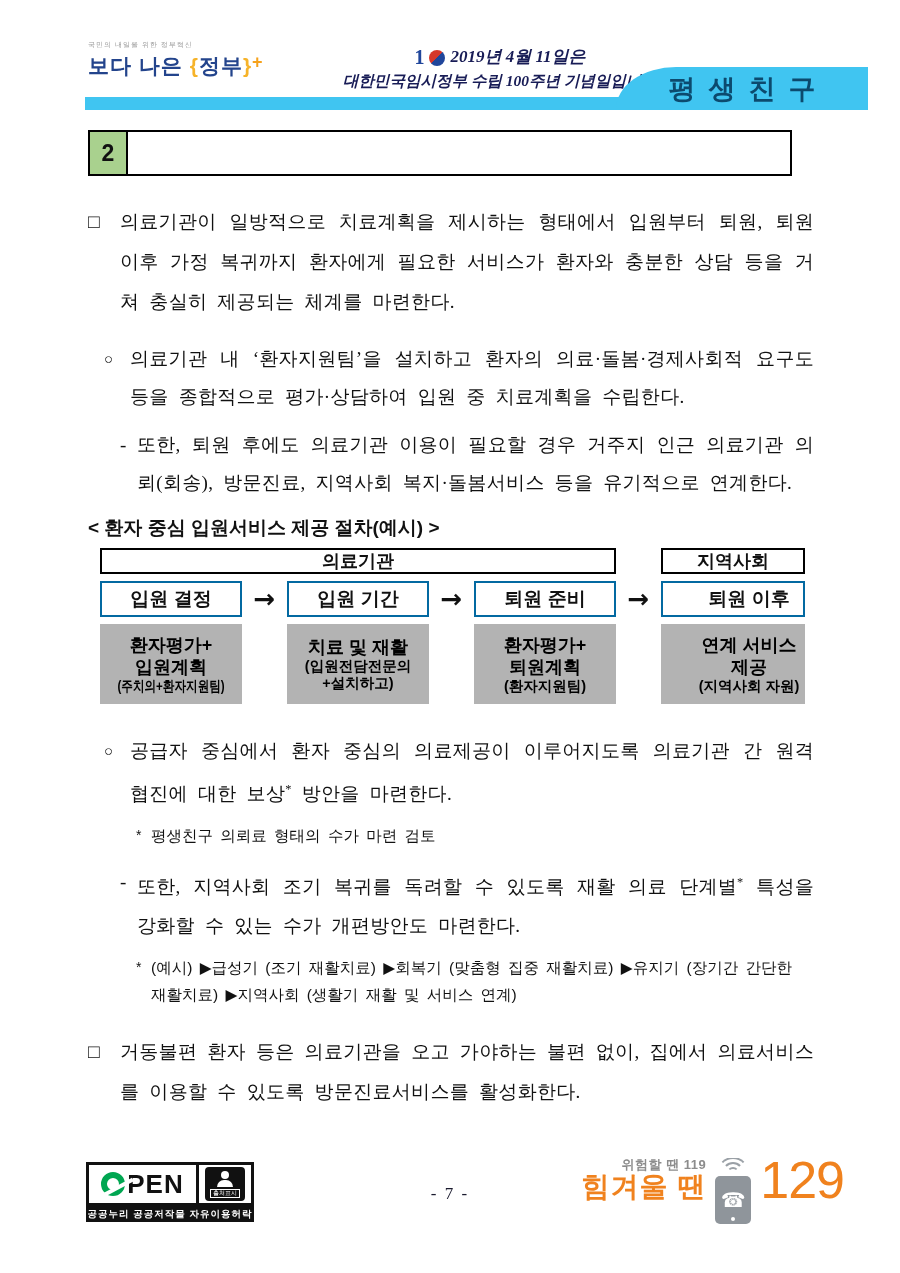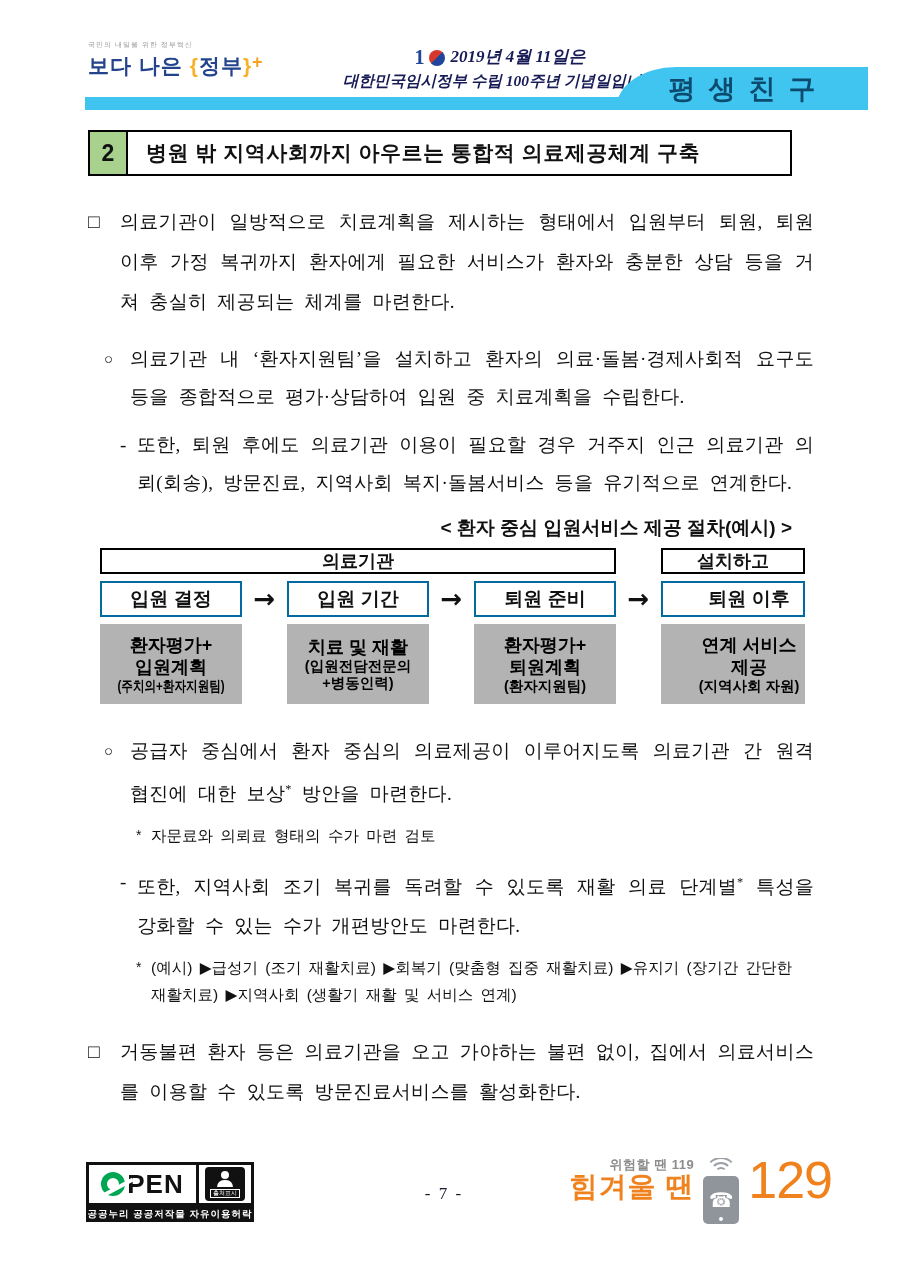--- a/index.html
+++ b/index.html
@@ -34,37 +34,37 @@
   .para .marker { flex:0 0 32px; }
   .para .ptext { flex:1; }
   .lvl2 { margin-left:16px; line-height:38px; }
   .lvl2 .marker { flex:0 0 26px; font-size:15px; }
   .lvl3 { margin-left:32px; line-height:38px; }
   .lvl3 .marker { flex:0 0 17px; }
   .fnote { margin-left:48px; font-family:"Liberation Sans","DejaVu Sans",sans-serif; font-size:15.5px; line-height:27px; word-spacing:3px; display:flex; }
   .fnote .marker { flex:0 0 15px; font-size:14px; }
   .sup { vertical-align:super; font-size:0.65em; }
   
-  .diagram-title { margin-top:12px; width:704px; text-align:right; font-family:"Liberation Sans","DejaVu Sans",sans-serif; font-size:19px; font-weight:800; height:28px; line-height:28px; }
+  .diagram-title { margin-top:12px; width:704px; text-align:left; font-family:"Liberation Sans","DejaVu Sans",sans-serif; font-size:19px; font-weight:800; height:28px; line-height:28px; }
   .diagram { margin-top:6px; margin-left:12px; display:grid; width:705px;
              grid-template-columns:142px 45px 142px 45px 142px 45px 144px;
              grid-template-rows:26px 36px 80px; row-gap:7px;
              font-family:"Liberation Sans","DejaVu Sans",sans-serif; }
   .gbox { border:2px solid #000; display:flex; align-items:center; justify-content:center; font-size:18px; font-weight:700; background:#fff; }
   .g-med { grid-column:1 / 6; grid-row:1; }
   .g-com { grid-column:7; grid-row:1; }
   .stage { border:2px solid #0369a1; display:flex; align-items:center; justify-content:center; font-size:19px; font-weight:700; grid-row:2; background:#fff; }
   .arrow { grid-row:2; display:flex; align-items:center; justify-content:center; font-size:26px; font-weight:800; font-family:"DejaVu Sans",sans-serif; }
   .detail { grid-row:3; background:#b3b3b3; color:#000; display:flex; flex-direction:column; align-items:center; justify-content:center; font-weight:700; font-size:18px; line-height:22px; text-align:center; }
   .detail .small { font-size:14.5px; line-height:17px; }
   .detail .squeeze { transform:scaleX(0.8); white-space:nowrap; }
   .c1 { grid-column:1; } .c2 { grid-column:3; } .c3 { grid-column:5; } .c4 { grid-column:7;padding-left:32px; }
   .a1 { grid-column:2; } .a2 { grid-column:4; } .a3 { grid-column:6; }
   
-  .footer { position:absolute; left:0; right:12px; top:1158px; height:80px; }
+  .footer { position:absolute; left:0; right:0; top:1158px; height:80px; }
   .open-logo { position:absolute; left:86px; top:4px; width:168px; font-family:"Liberation Sans","DejaVu Sans",sans-serif; }
   .open-top { display:flex; border:3px solid #111; height:44px; }
   .open-word { flex:1; display:flex; align-items:center; justify-content:center; gap:2px; border-right:3px solid #111; }
   .open-o { width:24px; height:24px; border:6px solid #00a651; border-radius:50%; position:relative; overflow:visible; }
   .open-o::after { content:""; position:absolute; left:-8px; top:8px; width:36px; height:4px; background:#fff; transform:rotate(-28deg); }
   .open-pen { font-size:26px; font-weight:800; color:#111; letter-spacing:1px; }
   .open-badge { flex:0 0 52px; display:flex; align-items:center; justify-content:center; }
   .badge-box { width:40px; height:34px; background:#111; border-radius:4px; display:flex; flex-direction:column; align-items:center; justify-content:center; }
   .badge-head { width:8px; height:8px; border-radius:50%; background:#fff; }
   .badge-body { width:16px; height:7px; border-radius:8px 8px 0 0; background:#fff; margin-top:1px; }
@@ -110,81 +110,80 @@
     <div class="cyan-bar"></div>
     <div class="ribbon">
       <span class="ribbon-label">평생친구</span>
     </div>
   </div>
 
   <div class="content">
 
     <div class="section-head">
       <div class="section-num">2</div>
-      <div class="section-title">병원 밖 지역사회까지 아우르는 통합적 의료제공체계 구축</div>
     </div>
 
     <div class="para" style="margin-top:26px;">
       <span class="marker">□</span>
       <div class="ptext">의료기관이 일방적으로 치료계획을 제시하는 형태에서 입원부터 퇴원, 퇴원 이후 가정 복귀까지 환자에게 필요한 서비스가 환자와 충분한 상담 등을 거쳐 충실히 제공되는 체계를 마련한다.</div>
     </div>
 
     <div class="para lvl2" style="margin-top:18px;">
       <span class="marker">○</span>
       <div class="ptext">의료기관 내 ‘환자지원팀’을 설치하고 환자의 의료·돌봄·경제사회적 요구도 등을 종합적으로 평가·상담하여 입원 중 치료계획을 수립한다.</div>
     </div>
 
     <div class="para lvl3" style="margin-top:10px;">
       <span class="marker">-</span>
       <div class="ptext">또한, 퇴원 후에도 의료기관 이용이 필요할 경우 거주지 인근 의료기관 의뢰(회송), 방문진료, 지역사회 복지·돌봄서비스 등을 유기적으로 연계한다.</div>
     </div>
 
     <div class="diagram-title">&lt; 환자 중심 입원서비스 제공 절차(예시) &gt;</div>
     <div class="diagram">
       <div class="gbox g-med">의료기관</div>
-      <div class="gbox g-com">설치하고</div>
+      <div class="gbox g-com">지역사회</div>
 
       <div class="stage c1">입원 결정</div>
       <div class="arrow a1">→</div>
       <div class="stage c2">입원 기간</div>
       <div class="arrow a2">→</div>
       <div class="stage c3">퇴원 준비</div>
       <div class="arrow a3">→</div>
       <div class="stage c4">퇴원 이후</div>
 
       <div class="detail c1">
         <span>환자평가+</span>
         <span>입원계획</span>
         <span class="small squeeze">(주치의+환자지원팀)</span>
       </div>
       <div class="detail c2">
         <span>치료 및 재활</span>
         <span class="small">(입원전담전문의</span>
-        <span class="small">+병동인력)</span>
+        <span class="small">+설치하고)</span>
       </div>
       <div class="detail c3">
         <span>환자평가+</span>
         <span>퇴원계획</span>
         <span class="small">(환자지원팀)</span>
       </div>
       <div class="detail c4">
         <span>연계 서비스</span>
         <span>제공</span>
         <span class="small">(지역사회 자원)</span>
       </div>
     </div>
 
     <div class="para lvl2" style="margin-top:28px;">
       <span class="marker">○</span>
       <div class="ptext"><span>공급자 중심에서 환자 중심의 의료제공이 이루어지도록 의료기관 간 원격 협진에 대한 보상</span><span class="sup">*</span><span> 방안을 마련한다.</span></div>
     </div>
 
     <div class="fnote" style="margin-top:9px;">
       <span class="marker">*</span>
-      <div>자문료와 의뢰료 형태의 수가 마련 검토</div>
+      <div>평생친구 의뢰료 형태의 수가 마련 검토</div>
     </div>
 
     <div class="para lvl3" style="margin-top:14px;">
       <span class="marker">-</span>
       <div class="ptext"><span>또한, 지역사회 조기 복귀를 독려할 수 있도록 재활 의료 단계별</span><span class="sup">*</span><span> 특성을 강화할 수 있는 수가 개편방안도 마련한다.</span></div>
     </div>
 
     <div class="fnote" style="margin-top:9px; width:660px;">
       <span class="marker">*</span>
       <div>(예시) ▶급성기 (조기 재활치료) ▶회복기 (맞춤형 집중 재활치료) ▶유지기 (장기간 간단한 재활치료) ▶지역사회 (생활기 재활 및 서비스 연계)</div>

